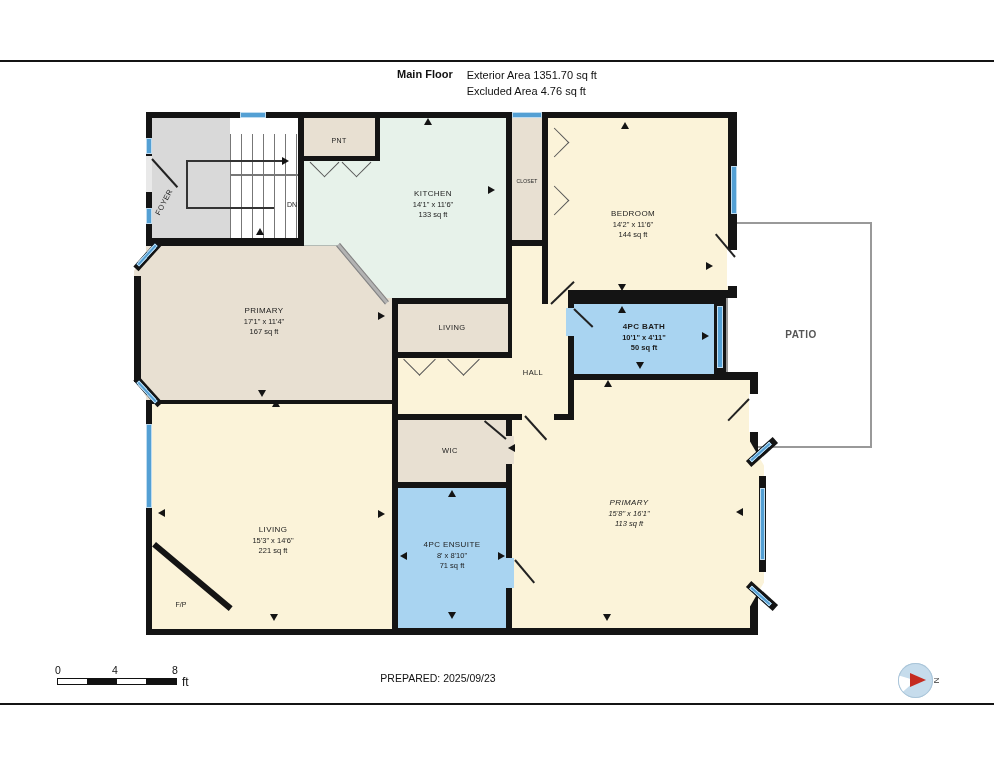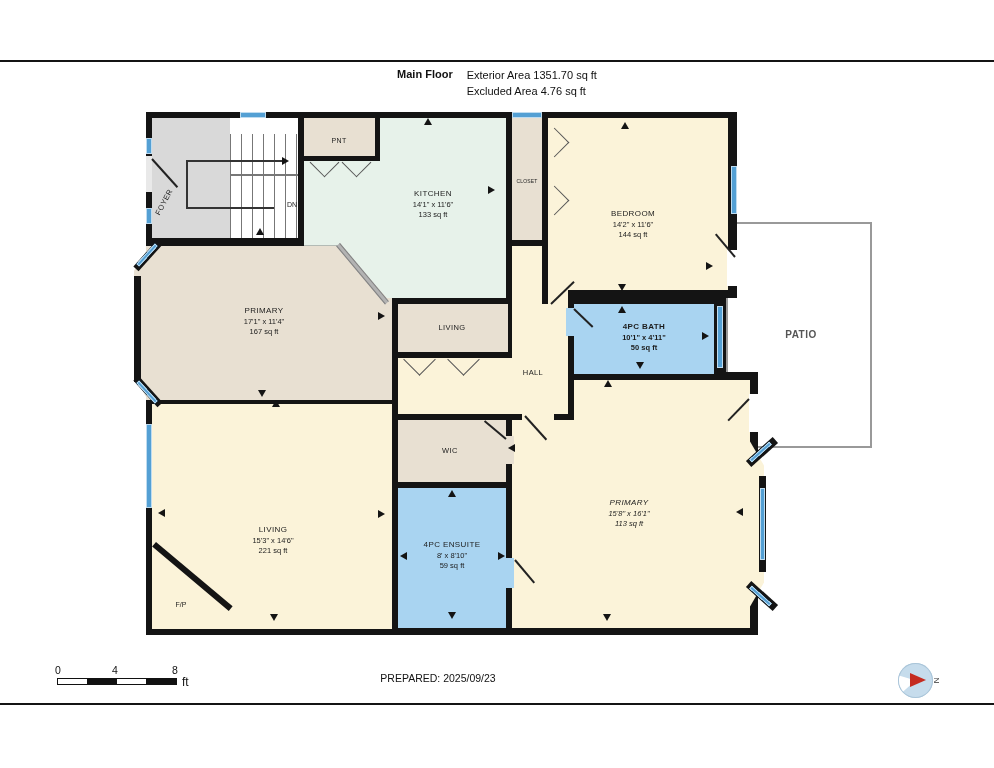--- a/index.html
+++ b/index.html
@@ -184,21 +184,21 @@
     <div class="rarea">50 sq ft</div>
   </div>
   <div class="room-label" style="left:273px;top:541px;">
     <div class="rname">LIVING</div>
     <div class="rdim">15'3" x 14'6"</div>
     <div class="rarea">221 sq ft</div>
   </div>
   <div class="room-label" style="left:452px;top:556px;">
     <div class="rname">4PC ENSUITE</div>
     <div class="rdim">8' x 8'10"</div>
-    <div class="rarea">59 sq ft</div>
+    <div class="rarea">71 sq ft</div>
   </div>
   <div class="room-label" style="left:629px;top:514px;font-style:italic;">
     <div class="rname">PRIMARY</div>
     <div class="rdim">15'8" x 16'1"</div>
     <div class="rarea">113 sq ft</div>
   </div>
 
   <div class="small-label" style="left:339px;top:140px;font-size:7px;letter-spacing:.4px;">PNT</div>
   <div class="small-label" style="left:527px;top:181px;font-size:5px;letter-spacing:.2px;">CLOSET</div>
   <div class="small-label" style="left:452px;top:327px;font-size:7.5px;letter-spacing:.4px;">LIVING</div>

